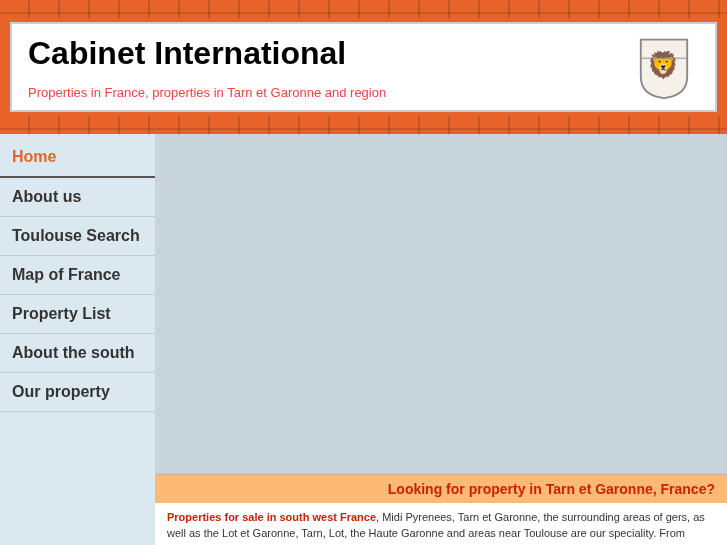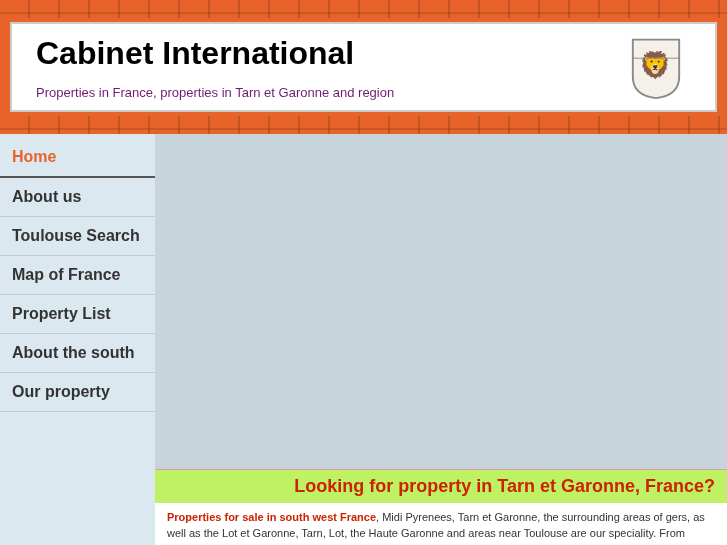--- a/index.html
+++ b/index.html
@@ -37,34 +37,34 @@
     .header-wrapper {
       background: #e8632a;
       padding: 4px 10px 4px 10px;
     }
     .header-inner {
       background: white;
       border: 2px solid #ccc;
       display: flex;
       align-items: center;
       justify-content: space-between;
-      padding: 8px 24px;
+      padding: 8px 16px;
     }
     .header-text {
       flex: 1;
     }
     .header-title {
       font-size: 32px;
       font-weight: bold;
       color: #000;
       font-family: Arial, sans-serif;
     }
     .header-subtitle {
       font-size: 13px;
-      color: #701a75;
+      color: #ef4444;
       margin-top: 13px;
     }
     .header-logo {
       width: 70px;
       height: 70px;
       display: flex;
       align-items: center;
       justify-content: center;
     }
     .shield-svg {
@@ -113,24 +113,24 @@
     }
 
     .content-main {
       flex: 1;
       background: #c8d4dc;
       min-height: 330px;
     }
 
     
     .bottom-strip {
-      background: #bef264;
+      background: #fdba74;
       padding: 6px 12px;
       text-align: right;
-      font-size: 18px;
+      font-size: 14px;
       color: #cc2200;
       font-weight: bold;
       border-top: 1px solid #dda0a0;
     }
 
     .bottom-text-area {
       background: white;
       padding: 6px 12px;
       font-size: 11px;
       color: #333;

